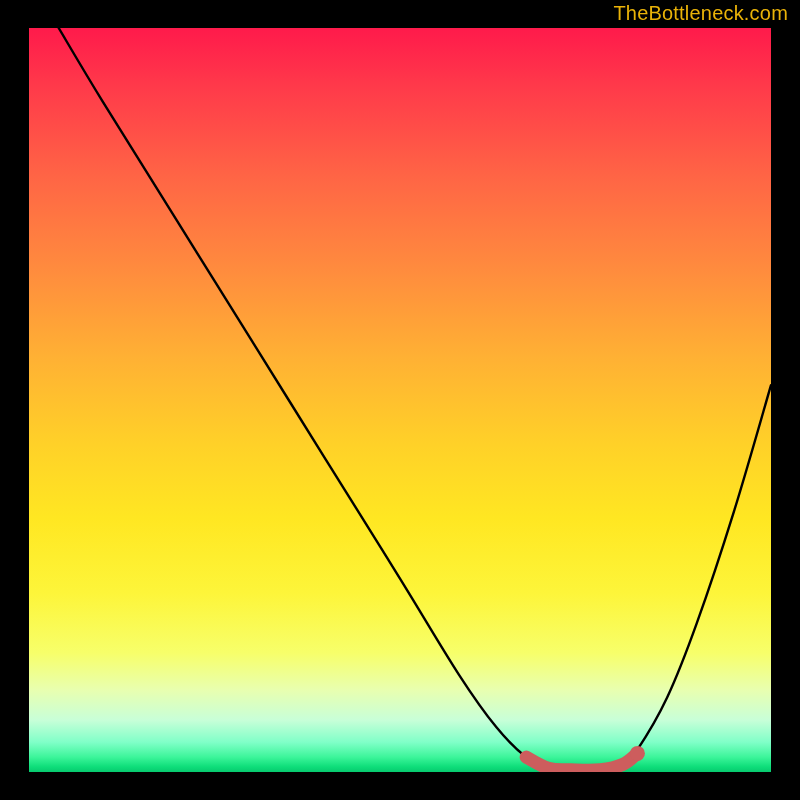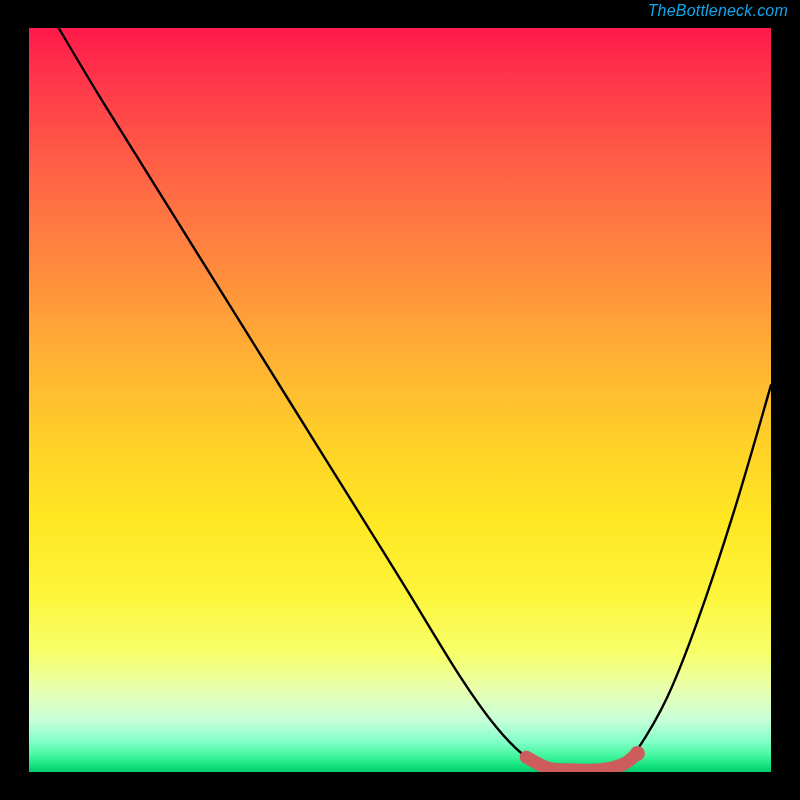--- a/index.html
+++ b/index.html
@@ -14,26 +14,25 @@
     position: relative;
     width: 800px;
     height: 800px;
     background: #000;
   }
   .watermark {
     position: absolute;
     top: 2px;
     right: 12px;
     font-family: Arial, Helvetica, sans-serif;
-    font-size: 16px;
+    font-size: 20px;
     font-weight: 500;
-    color: #0ea5e9;
+    color: #eab308;
     letter-spacing: 0.2px;
     z-index: 4;
-    font-style: italic;
   }
   .plot-area {
     position: absolute;
     left: 29px;
     top: 28px;
     width: 742px;
     height: 744px;
     overflow: hidden;
     z-index: 1;
   }

